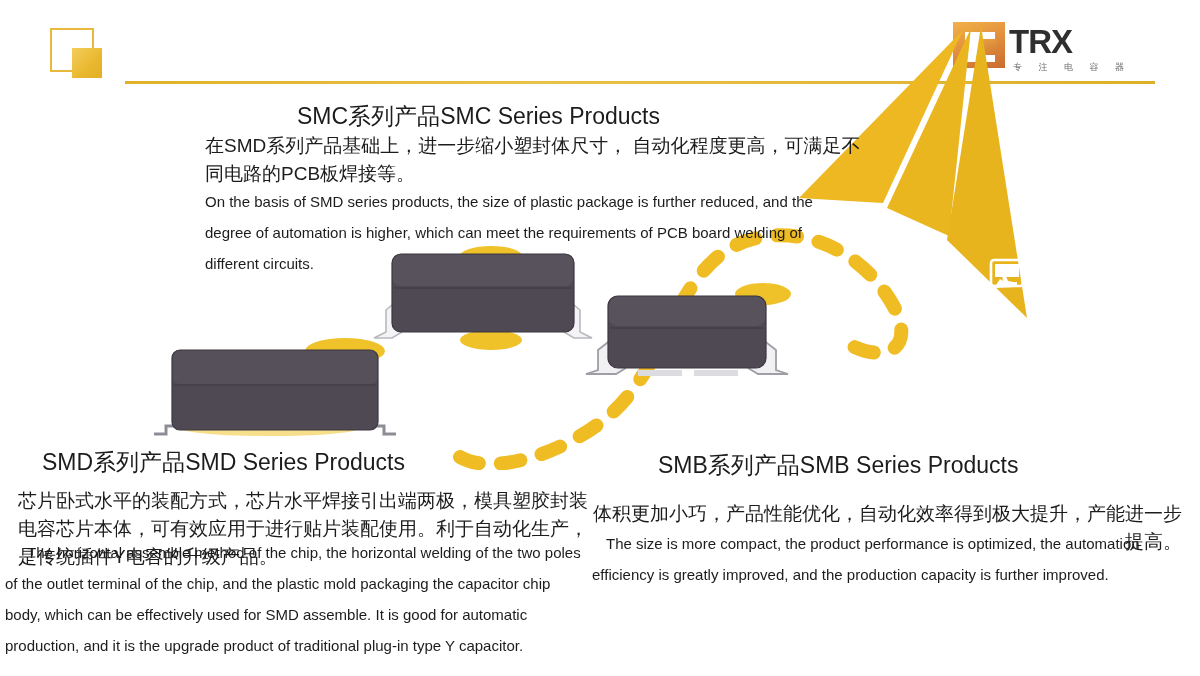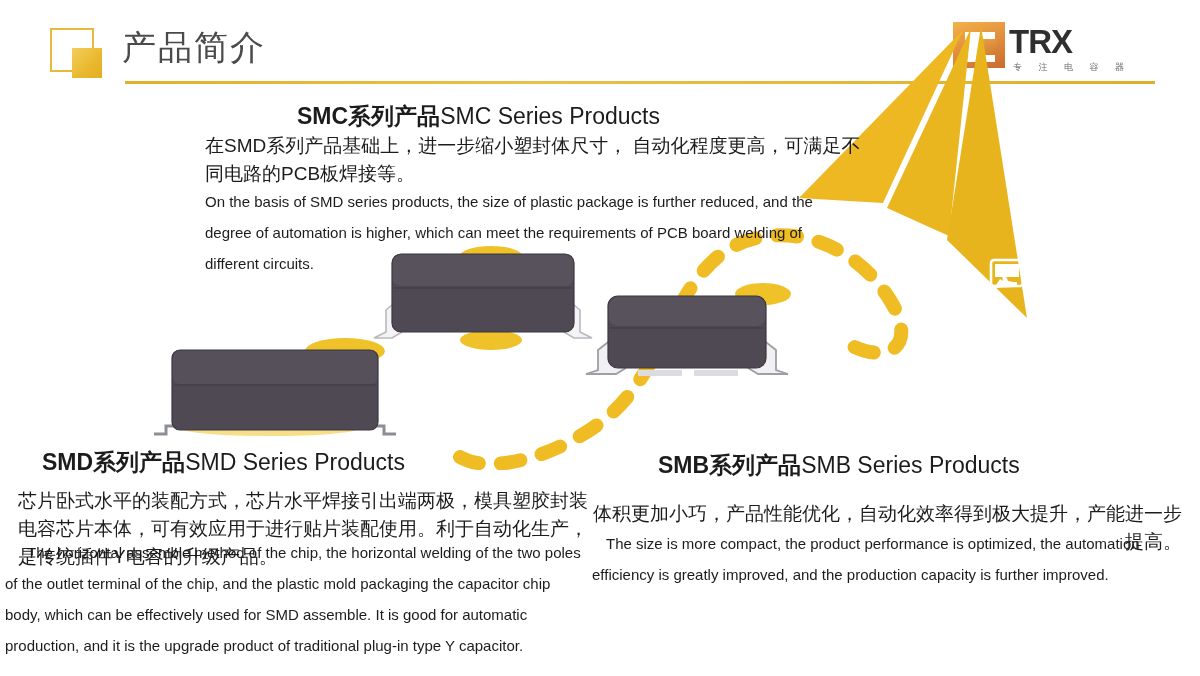--- a/index.html
+++ b/index.html
@@ -164,21 +164,21 @@
 
   
   .sec-head {
     position: absolute;
     white-space: nowrap;
     color: #1c1c1c;
     line-height: 1.2;
   }
   .sec-head .cn {
     font-size: 23px;
-    font-weight: bold;
+    font-weight: normal;
     letter-spacing: 0px;
   }
   .sec-head .en {
     font-size: 23px;
     font-weight: normal;
     letter-spacing: 0px;
     margin-top: 11px;
   }
   .body-cn {
     position: absolute;
@@ -208,21 +208,20 @@
   .smb-cn   { left: 582px; top: 500px; width: 600px; text-align: right; }
   .smb-en   { left: 569px; top: 528px; width: 580px; text-indent: 14px; margin-left: 23px; }
 </style>
 </head>
 <body>
 
 <div id="slide">
 
   <div class="hdr-square-outline"></div>
   <div class="hdr-square-filled"></div>
-  <div class="hdr-title">产品简介</div>
   <div class="hdr-rule"></div>
 
   <div class="logo">
     <div class="logo-mark">
       <div class="logo-mark-notch"></div>
       <div class="logo-mark-bar"></div>
     </div>
     <div class="logo-trx">TRX</div>
     <div class="logo-tag">专 注 电 容 器</div>
   </div>

